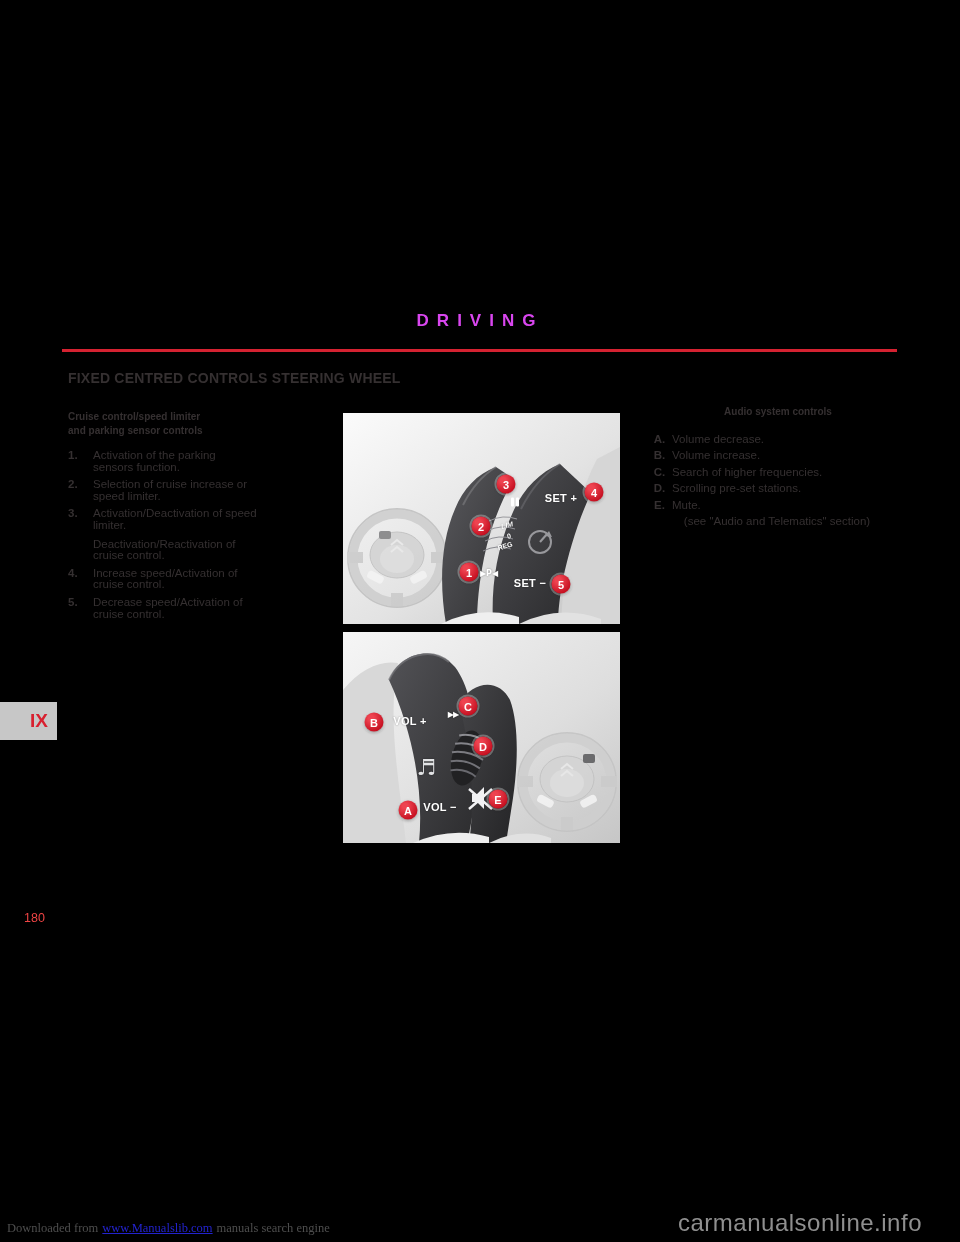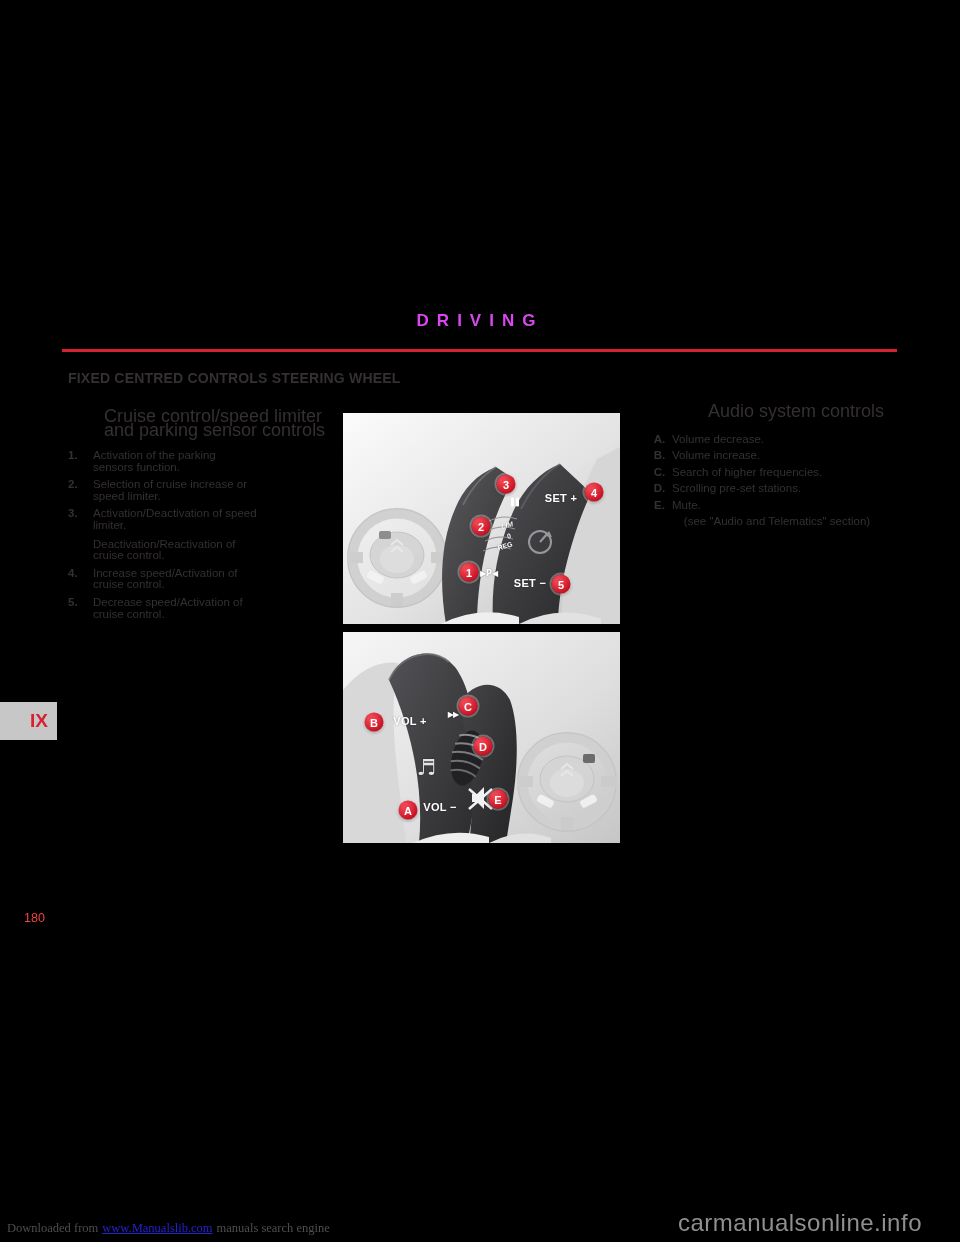--- a/index.html
+++ b/index.html
@@ -15,21 +15,21 @@
     left:0; right:0; top:311px; text-align:center;
     font-size:17px; letter-spacing:8px; color:#d946ef; font-weight:bold;
   }
   .red-rule { left:62px; top:349px; width:835px; height:3px; background:#d52231; }
   .section-title {
     left:68px; top:370px; font-size:14px; font-weight:bold; color:#353031; letter-spacing:.2px;
   }
 
   
   .col-left { left:68px; top:410px; width:268px; }
-  .col-head { font-size:18px; font-weight:normal; line-height:13.5px; color:#353031;margin-left:36px; }
+  .col-head { font-size:10px; font-weight:bold; line-height:13.5px; color:#353031; }
   .num-list { margin-top:13px; }
   .n-item { display:flex; font-size:11.5px; line-height:11.6px; margin-bottom:6px; color:#353031; }
   .n-item .num { width:25px; flex:none; font-weight:bold; }
   .n-item .para2 { margin-top:7px; }
 
   
   .col-right { left:647px; top:405px; width:262px;text-align:center; }
   .l-item { display:flex; font-size:11.5px; line-height:12px; margin-bottom:4.5px; color:#353031; }
   .l-item .letter { width:25px; flex:none; font-weight:bold; }
   .audio-list { margin-top:14px; }

